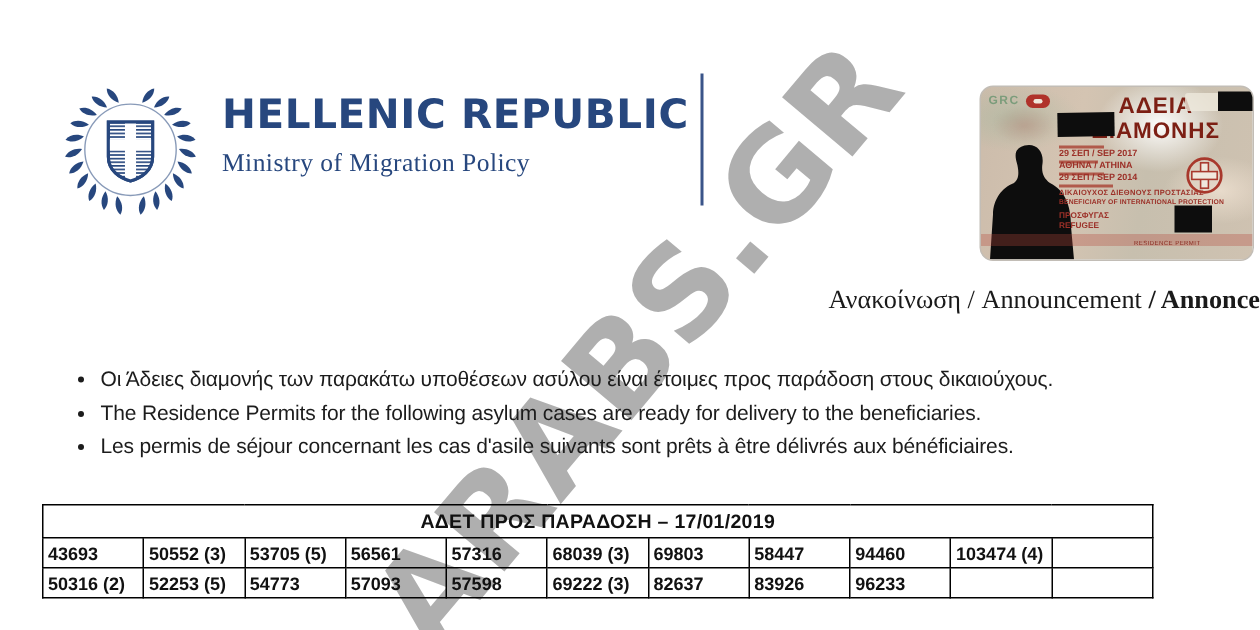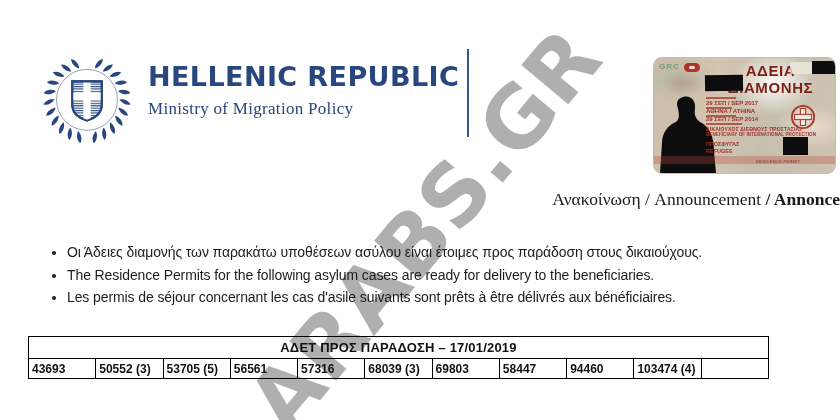--- a/index.html
+++ b/index.html
@@ -205,18 +205,31 @@
             <td>53705 (5)</td>
             <td>56561</td>
             <td>57316</td>
             <td>68039 (3)</td>
             <td>69803</td>
             <td>58447</td>
             <td>94460</td>
             <td>103474 (4)</td>
             <td></td>
           </tr>
+          <tr>
+            <td>50316 (2)</td>
+            <td>52253 (5)</td>
+            <td>54773</td>
+            <td>57093</td>
+            <td>57598</td>
+            <td>69222 (3)</td>
+            <td>82637</td>
+            <td>83926</td>
+            <td>96233</td>
+            <td></td>
+            <td></td>
+          </tr>
         </tbody>
       </table>
     </div>
 
   </div>
 </div>
 
 </body></html>

